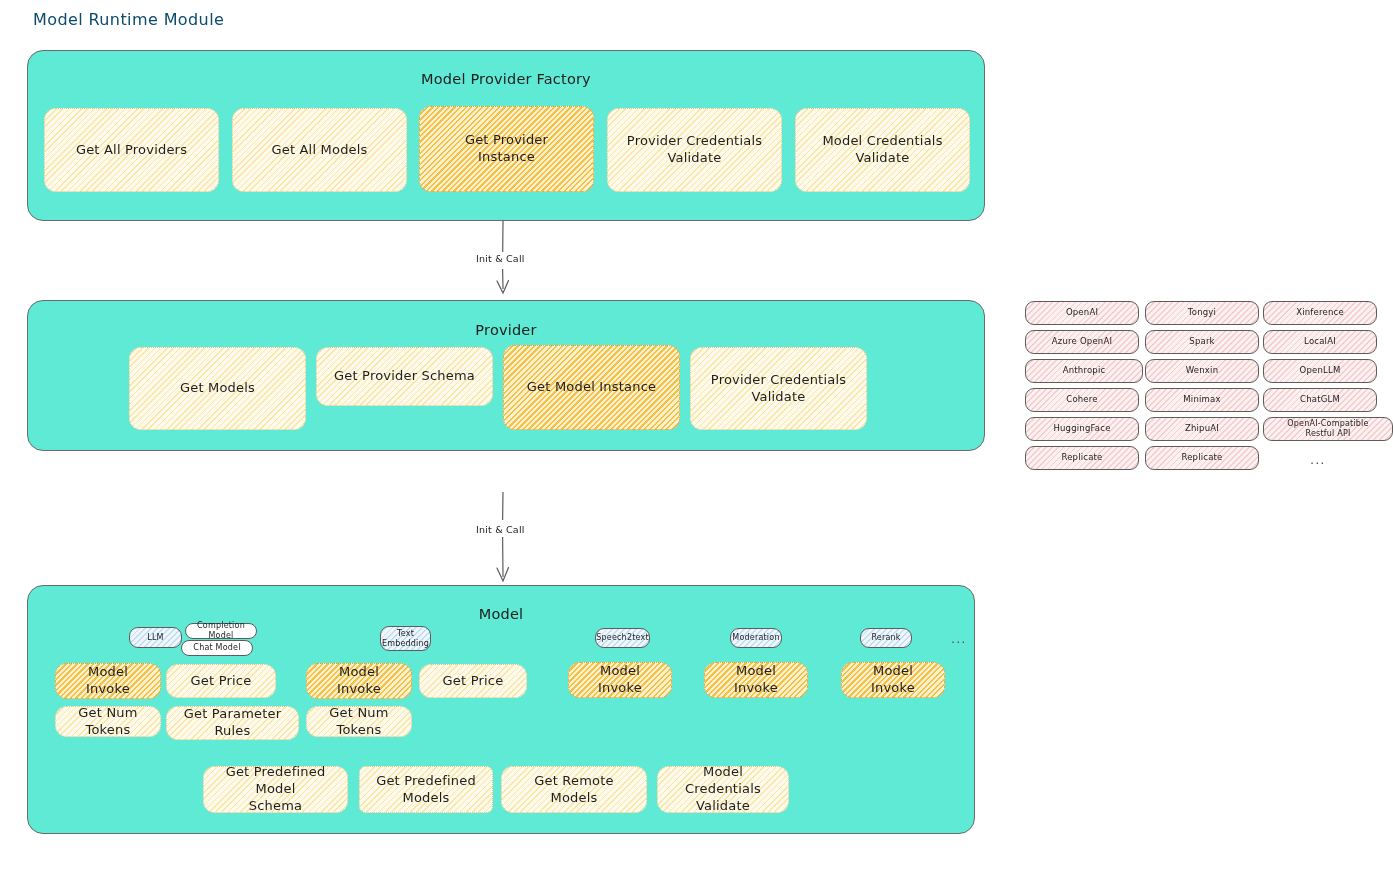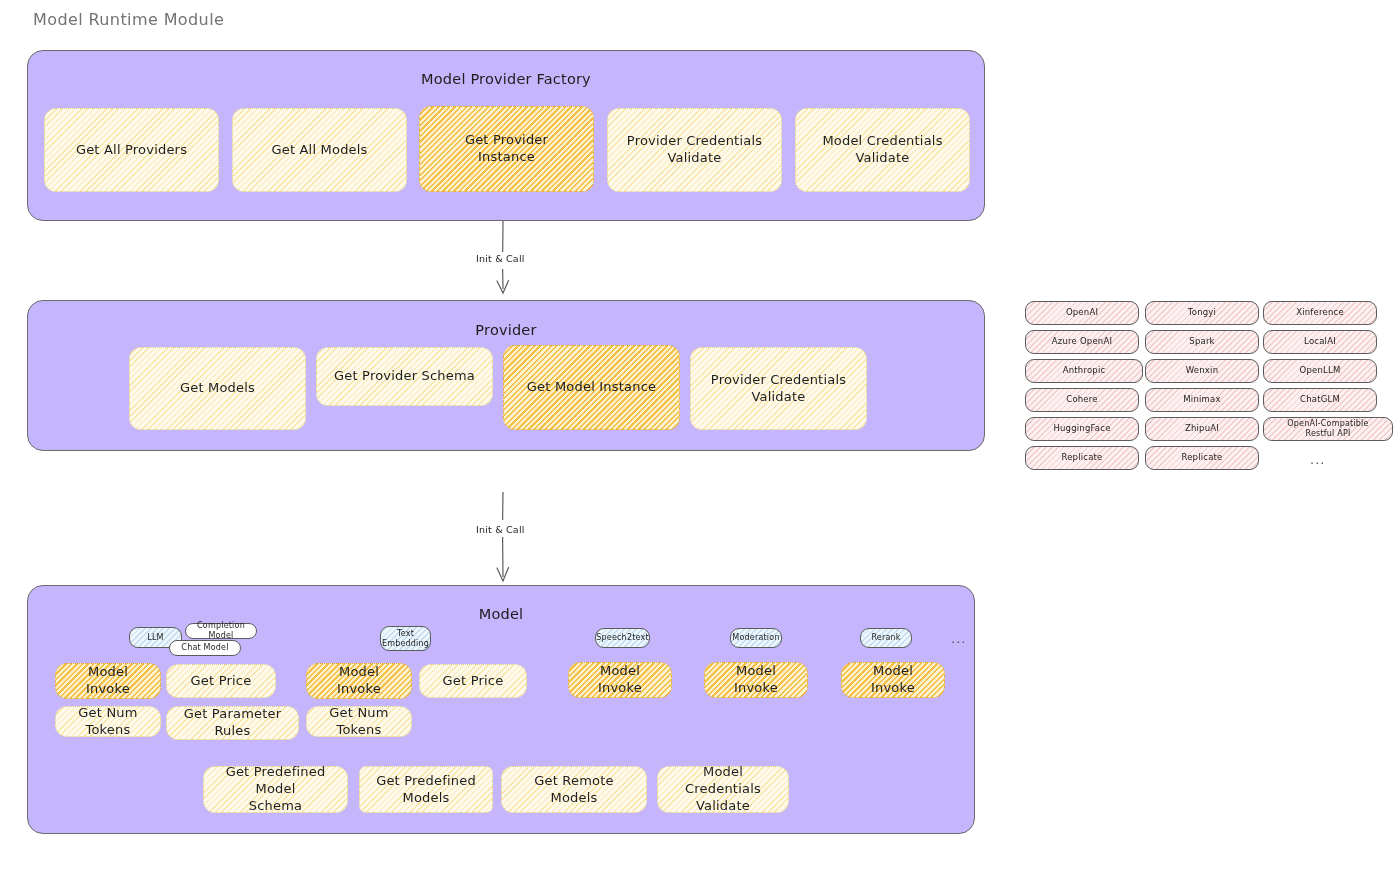--- a/index.html
+++ b/index.html
@@ -23,30 +23,30 @@
     letter-spacing: .2px;
     text-align: center;
     line-height: 1.25;
     white-space: pre-line;
   }
 
   #page-title {
     position: absolute;
     left: 33px; top: 10px;
     font-size: 16px;
-    color: #737373;
+    color: #0c4a6e;
     letter-spacing: .4px;
   }
 
   
   .group {
     position: absolute;
     border: 1.3px solid #6b6b6b;
     border-radius: 16px;
-    background: #c4b5fd;
+    background: #5eead4;
   }
   .group.stack2::before,
   .group.stack2::after,
   .group.stack3::before,
   .group.stack3::after {
     content: "";
     position: absolute;
     left: 0; top: 0;
     width: 100%; height: 100%;
     border: 1.3px solid #8a8a8a;
@@ -221,21 +221,21 @@
     </svg>
   </div>
   <div class="arrow-label handtext" style="left:472px; top:523px;">Init &amp; Call</div>
 
   <div class="group stack3" style="left:27px; top:585px; width:948px; height:249px;">
     <div class="group-title handtext" style="top:19px;">Model</div>
   </div>
 
   <div class="node blue handtext" style="left:129px; top:627px; width:53px; height:21px;">LLM</div>
   <div class="node white handtext" style="left:185px; top:623px; width:72px; height:16px;">Completion Model</div>
-  <div class="node white handtext" style="left:169px; top:640px; width:72px; height:16px;text-align:right;">Chat Model</div>
+  <div class="node white handtext" style="left:181px; top:640px; width:72px; height:16px;text-align:right;">Chat Model</div>
 
   <div class="node amber handtext" style="left:55px; top:663px; width:106px; height:36px;">Model Invoke</div>
   <div class="node cream handtext" style="left:166px; top:664px; width:110px; height:34px;">Get Price</div>
   <div class="node cream handtext" style="left:55px; top:706px; width:106px; height:31px;">Get Num Tokens</div>
   <div class="node cream handtext" style="left:166px; top:706px; width:133px; height:34px;">Get Parameter
 Rules</div>
 
   <div class="node blue handtext" style="left:380px; top:626px; width:51px; height:25px;">Text
 Embedding</div>
 

